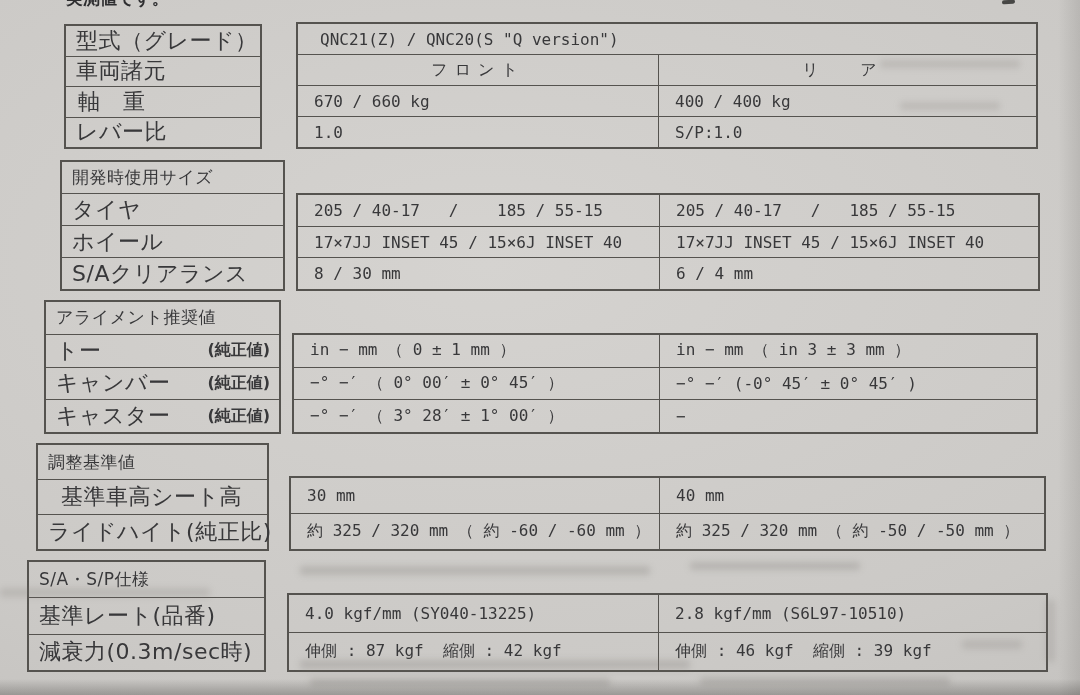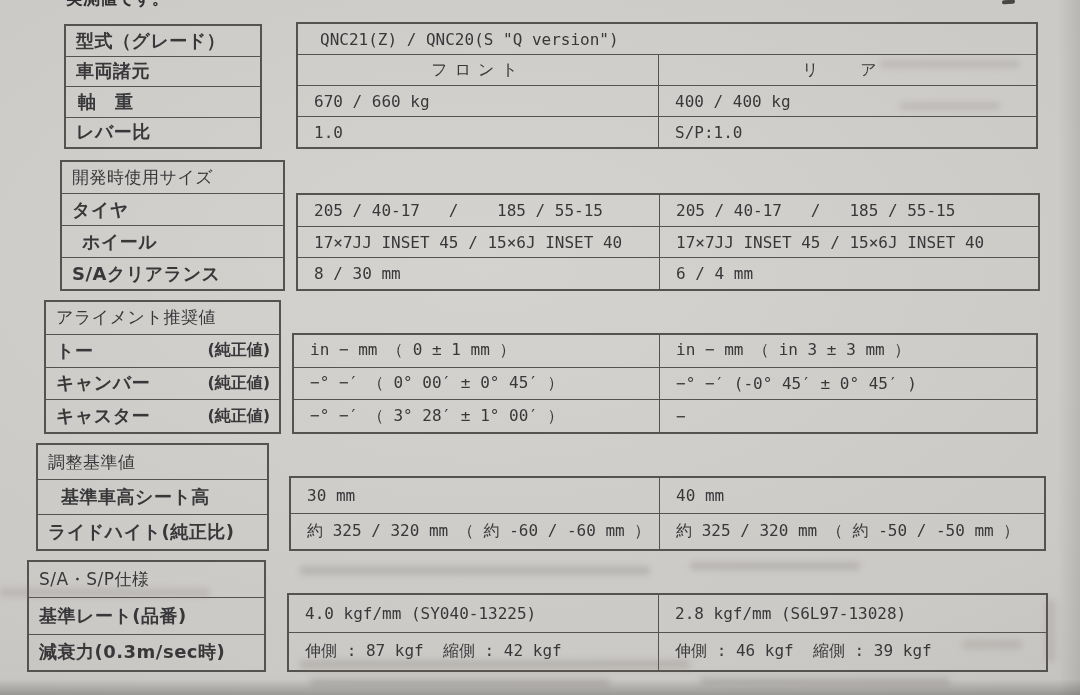--- a/index.html
+++ b/index.html
@@ -38,21 +38,21 @@
     background:#474745;border-radius:2px;transform:rotate(-4deg);
   }
   
   .labelbox,.valuebox{
     position:absolute;border:2px solid var(--bd);
     display:flex;flex-direction:column;
   }
   .row{flex:1;display:flex;align-items:center;min-height:0;}
   .row + .row{border-top:1.6px solid var(--bd);}
   .lbl-row{justify-content:space-between;padding:0 9px 0 10px;}
-  .lbl{font-weight:bold;font-size:18px;letter-spacing:.5px;white-space:pre;}
+  .lbl{font-weight:normal;font-size:22px;letter-spacing:.5px;white-space:pre;}
   .note{font-weight:bold;font-size:16px;white-space:pre;}
   .hdr{font-weight:normal;font-size:17px;padding-left:10px;letter-spacing:.5px;white-space:pre;}
   .val{font-family:"DejaVu Sans Mono","Liberation Mono",monospace;font-size:16px;white-space:pre;padding-left:16px;}
   .split{padding:0;}
   .cell{height:100%;display:flex;align-items:center;}
   .front{flex:0 0 auto;}
   .rear{flex:1 1 auto;border-left:1.8px solid var(--bd);}
   .center{justify-content:center;}
   .center .val{padding-left:0;}
   .ls-front{letter-spacing:7px;}
@@ -125,21 +125,21 @@
   </div>
 
   <div class="labelbox" style="left:60px;top:160px;width:225px;height:131px">
     <div class="row">
         <span class="hdr">開発時使用サイズ</span>
       </div>
     <div class="row">
         <span class="lbl" style="padding-left:10px">タイヤ</span>
       </div>
     <div class="row">
-        <span class="lbl" style="padding-left:20px">ホイール</span>
+        <span class="lbl" style="padding-left:10px">ホイール</span>
       </div>
     <div class="row">
         <span class="lbl" style="padding-left:10px">S/Aクリアランス</span>
       </div>
   </div>
   <div class="valuebox s2" style="left:296px;top:193px;width:744px;height:98px">
     <div class="row split">
       <div class="cell front">
           <span class="val">205 / 40-17   /    185 / 55-15</span>
         </div>
@@ -249,21 +249,21 @@
     <div class="row">
         <span class="lbl" style="padding-left:10px">減衰力(0.3m/sec時)</span>
       </div>
   </div>
   <div class="valuebox s5" style="left:287px;top:593px;width:761px;height:79px">
     <div class="row split">
       <div class="cell front">
           <span class="val">4.0 kgf/mm (SY040-13225)</span>
         </div>
       <div class="cell rear">
-          <span class="val">2.8 kgf/mm (S6L97-13028)</span>
+          <span class="val">2.8 kgf/mm (S6L97-10510)</span>
         </div>
     </div>
     <div class="row split">
       <div class="cell front">
           <span class="val">伸側 : 87 kgf  縮側 : 42 kgf</span>
         </div>
       <div class="cell rear">
           <span class="val">伸側 : 46 kgf  縮側 : 39 kgf</span>
         </div>
     </div>

